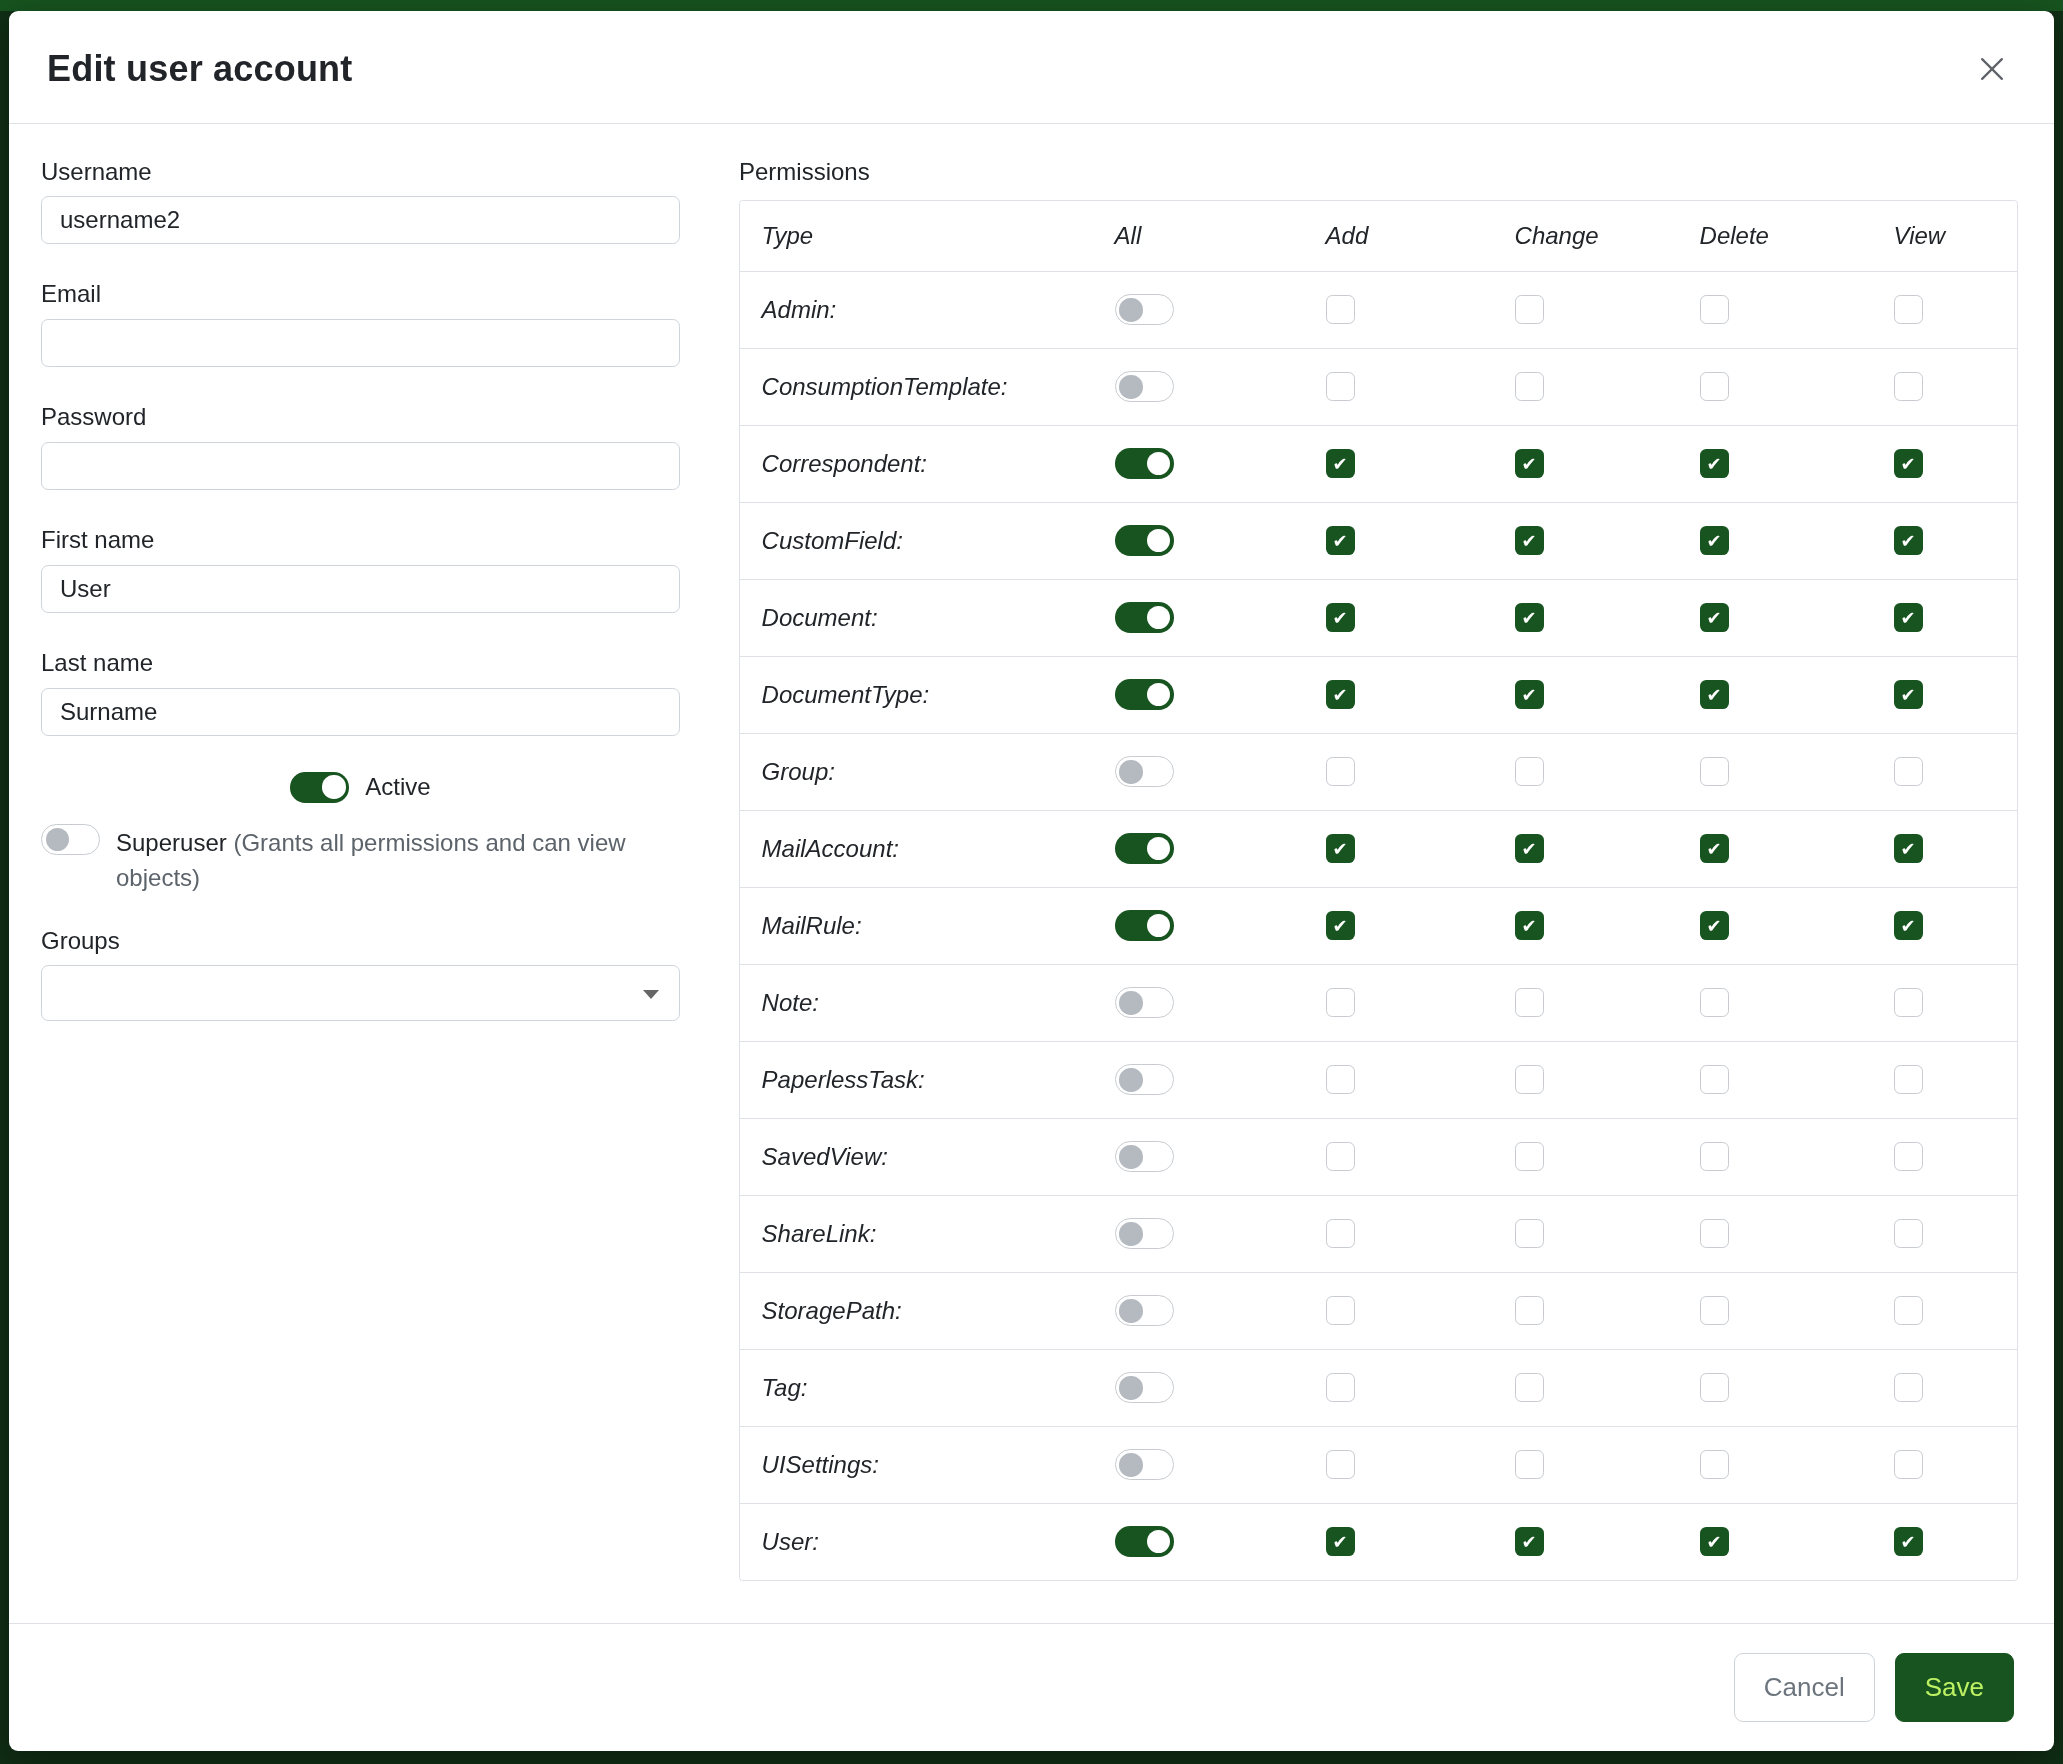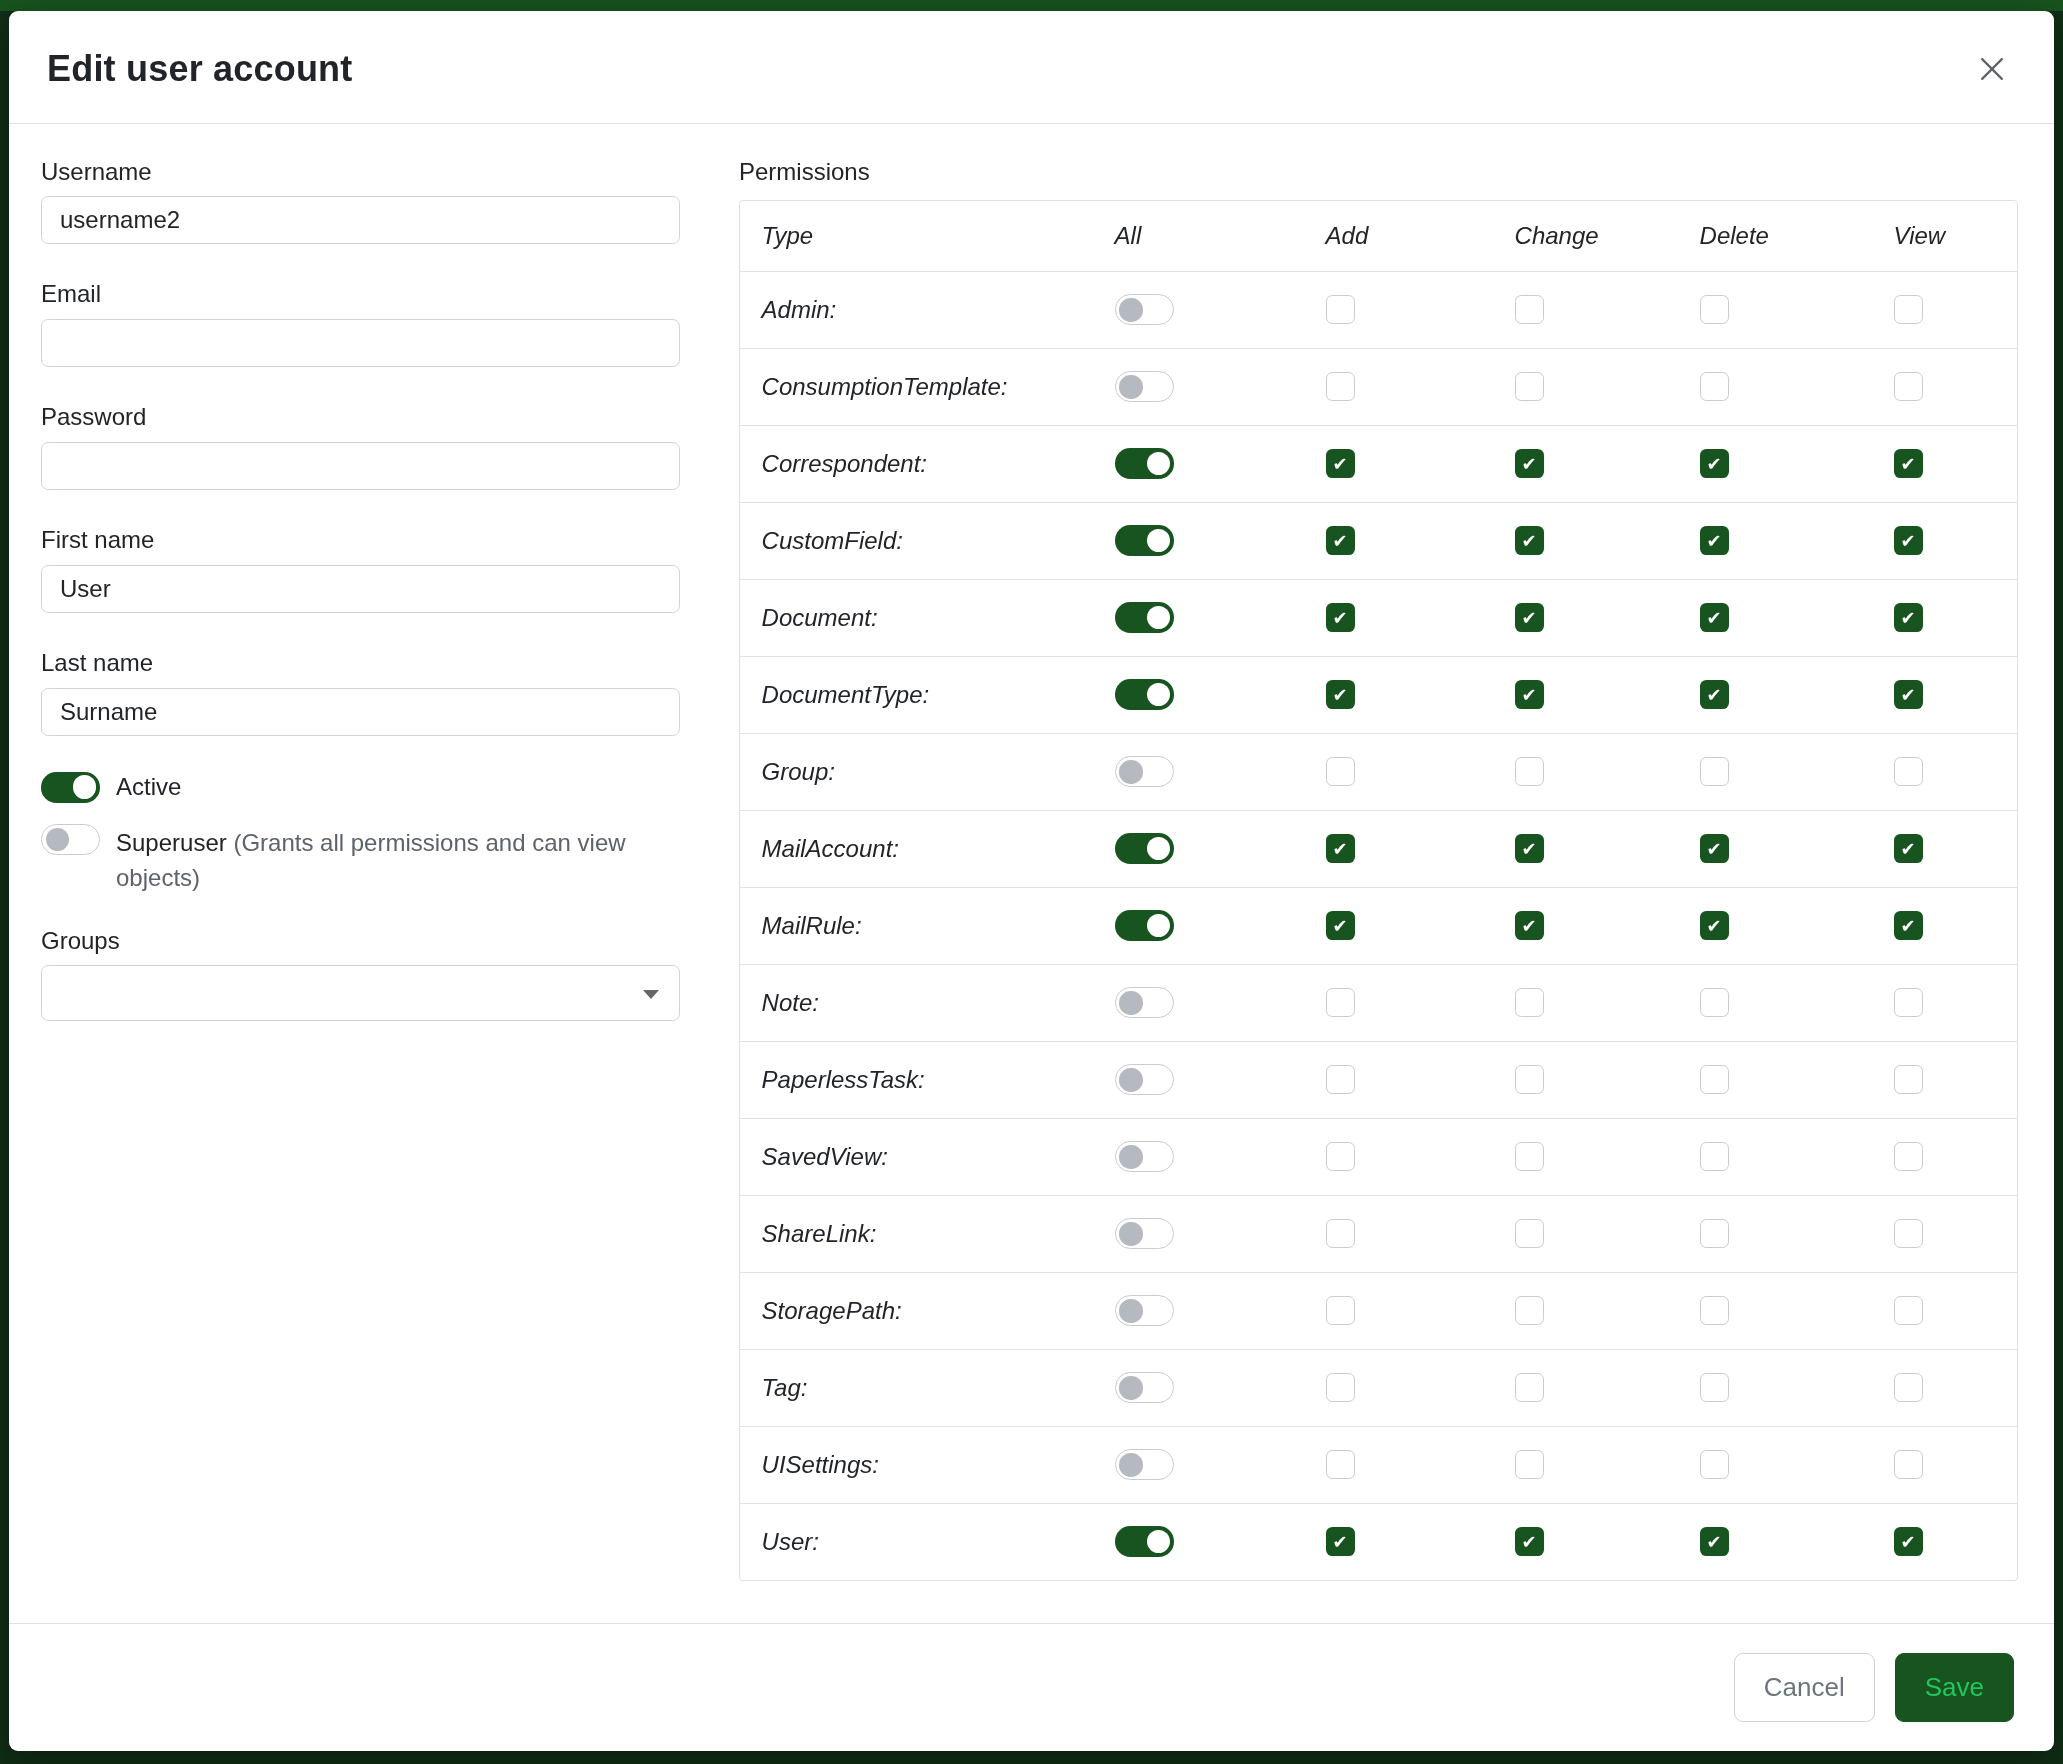--- a/index.html
+++ b/index.html
@@ -61,20 +61,21 @@
   .toggle.off { background: #fff; border: 0.9px solid #c8ccd0; }
   .toggle::after {
     content: ""; position: absolute; top: 3.6px; width: 23.4px; height: 23.4px; border-radius: 50%;
   }
   .toggle.on::after  { right: 3.6px; background: #fff; }
   .toggle.off::after { left: 3.6px; top: 2.7px; background: #b4bac0; }
 
   .switch-row {
     display: flex; align-items: flex-start; gap: 16px;
     margin-bottom: 21.6px;
+    justify-content: center;
   }
   .switch-row .switch-label { font-size: 24px; padding-top: 1.8px; }
   .switch-text { font-size: 24px; line-height: 1.45; padding-top: 1.8px; }
   .hint { color: #5c636a; }
 
   .select-box {
     position: relative; width: 100%; height: 56px;
     border: 0.9px solid #ced4da; border-radius: 7.2px; background: #fff;
     cursor: pointer;
   }
@@ -111,21 +112,21 @@
     flex: 0 0 auto;
     border-top: 0.9px solid #dee2e6;
     display: flex; justify-content: flex-end; align-items: center; gap: 20px;
     padding: 29px 40px;
   }
   .btn {
     height: 69px; border-radius: 9px; font-family: inherit;
     font-size: 26px; padding: 0 29px; cursor: pointer;
   }
   .btn-cancel { background: #fff; color: #6c757d; border: 0.9px solid #cfd4d9; }
-  .btn-save   { background: var(--accent, #17541f); color: #22c55e; border: 0.9px solid var(--accent, #17541f); }
+  .btn-save   { background: var(--accent, #17541f); color: #bef264; border: 0.9px solid var(--accent, #17541f); }
 </style>
 </head>
 <body>
 
 <div class="top-accent"></div>
 
 <div class="modal">
 
   <div class="modal-header">
     <div class="modal-title">Edit user account</div>

